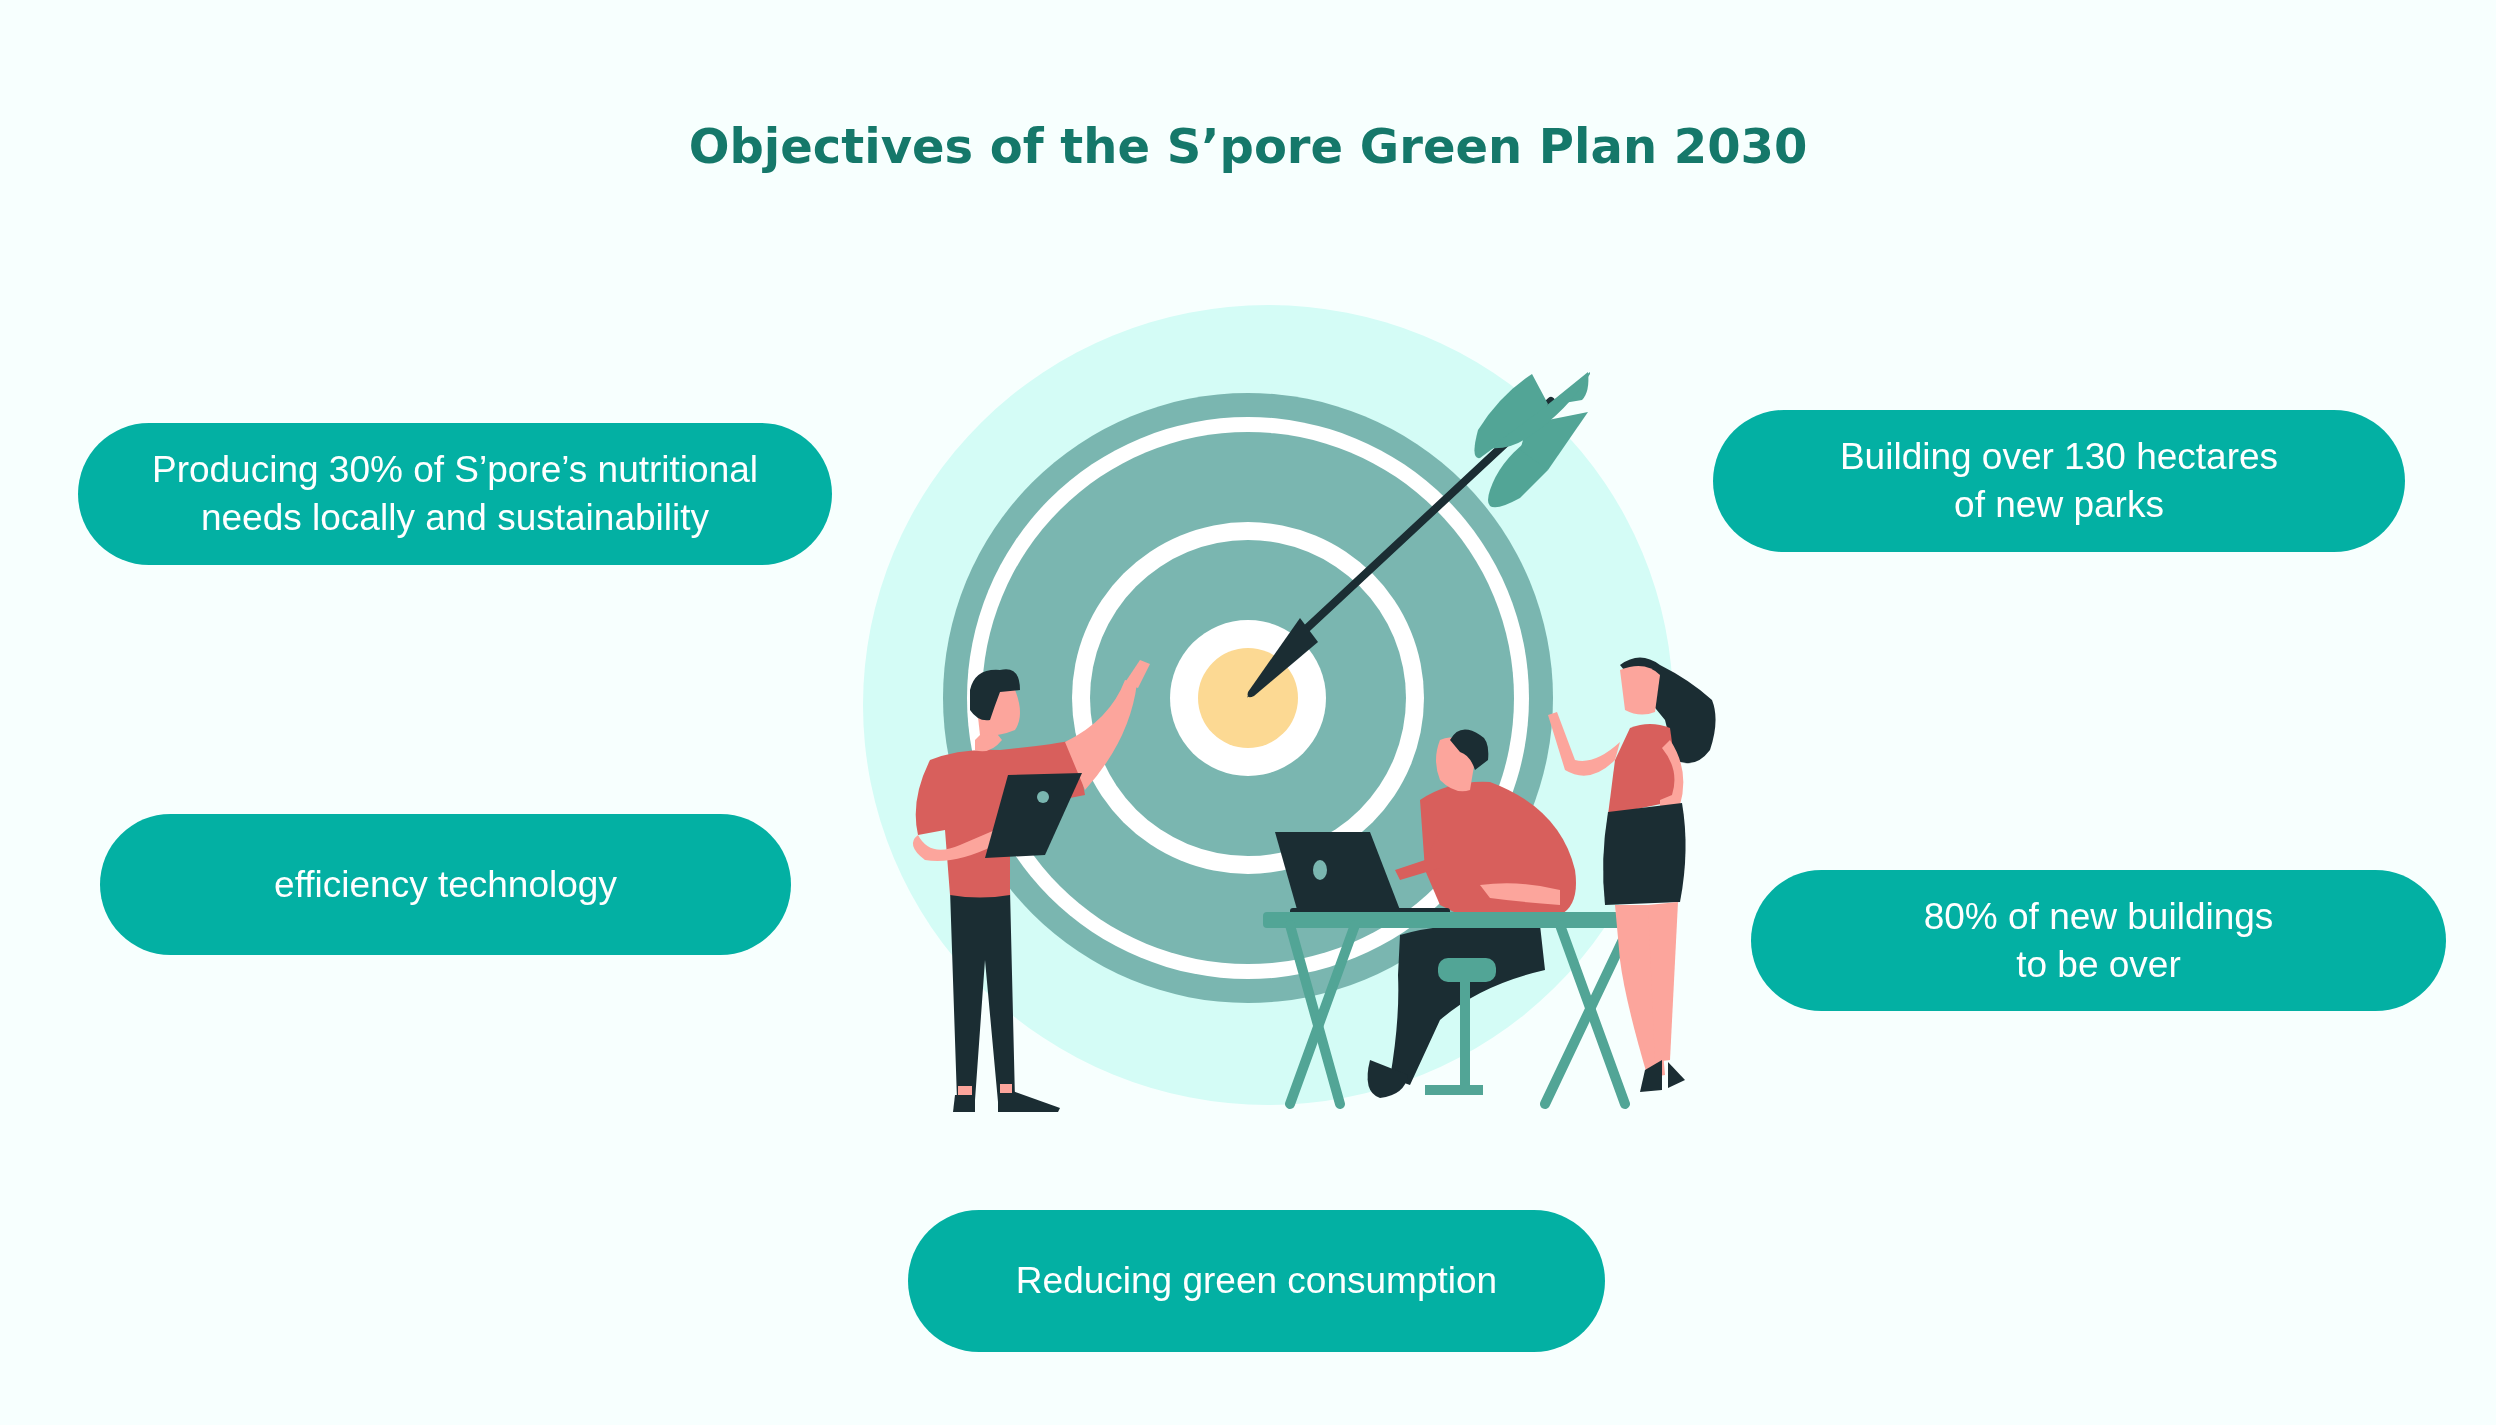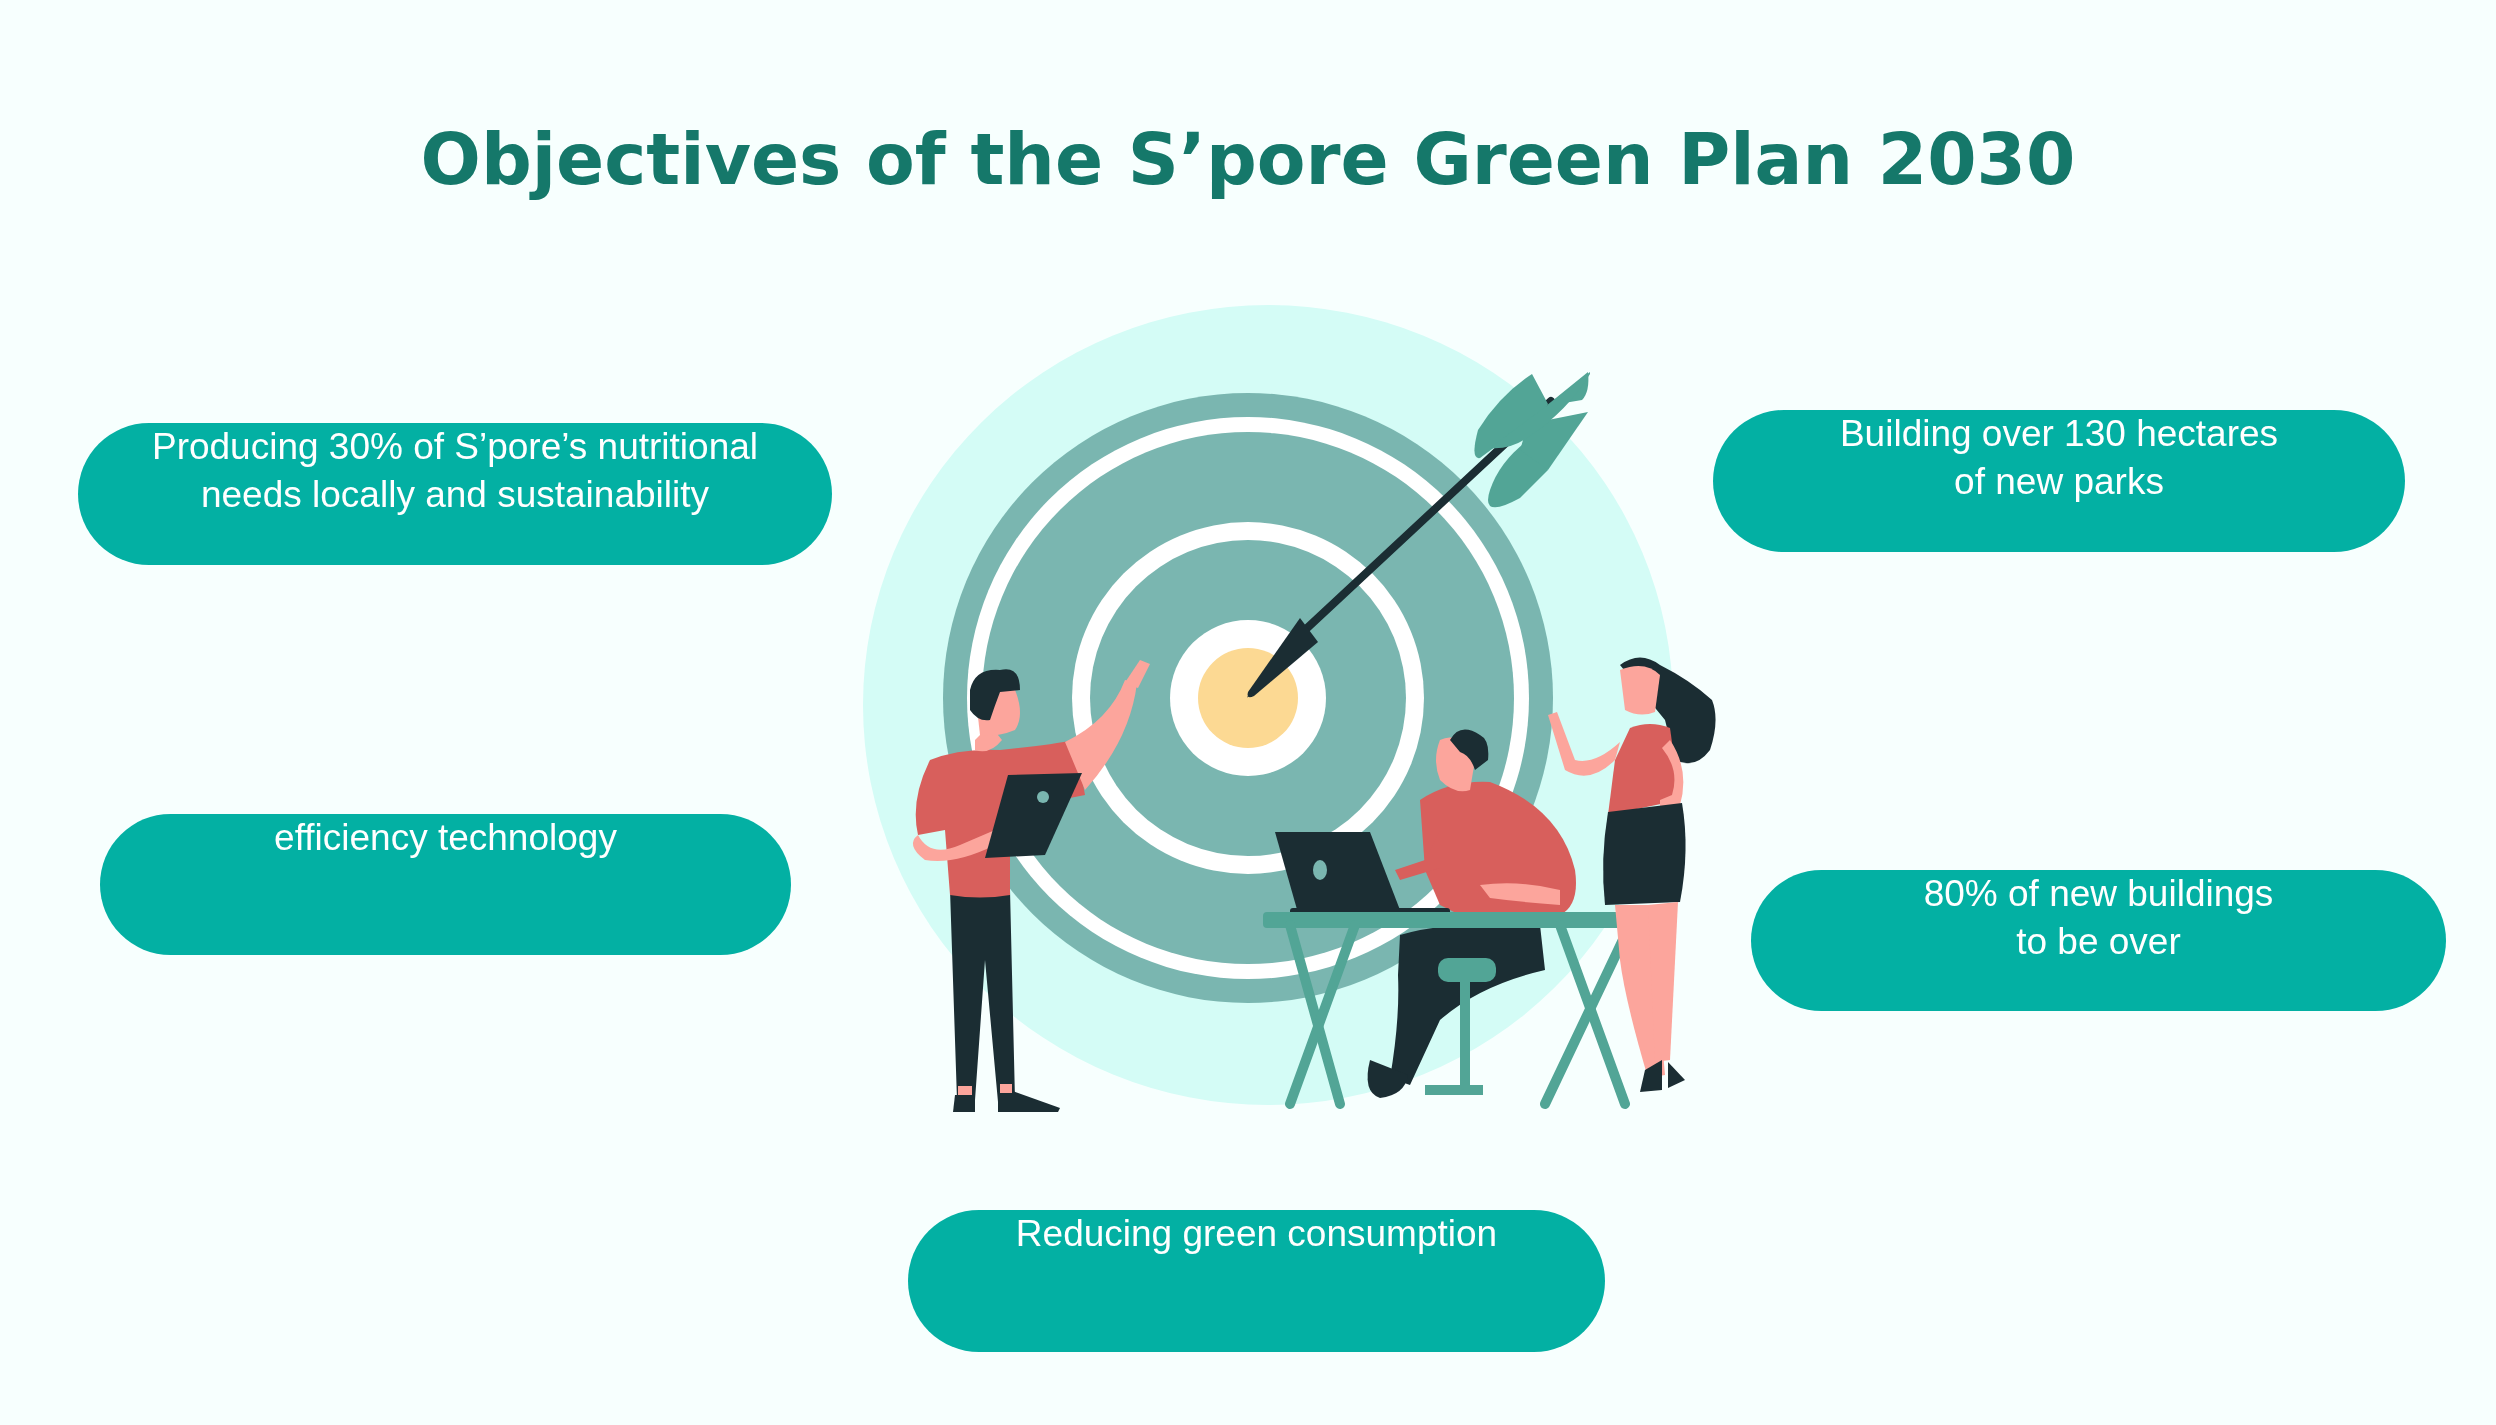--- a/index.html
+++ b/index.html
@@ -6,28 +6,28 @@
   body {
     width: 2496px; height: 1425px;
     background: #f7fffe;
     position: relative; overflow: hidden;
     font-family: "Liberation Sans", "DejaVu Sans", sans-serif;
   }
   .title {
     position: absolute; left: 0; top: 118px; width: 2496px;
     text-align: center;
     font-family: "DejaVu Sans", "Liberation Sans", sans-serif;
-    font-weight: bold; font-size: 71px; color: #15786a;
+    font-weight: bold; font-size: 48px; color: #15786a;
     letter-spacing: 0px;
   }
   .pill {
     position: absolute;
     background: #03b0a3;
     border-radius: 72px;
-    display: flex; justify-content: center;
+    display: flex; align-items: center; justify-content: center;
     text-align: center;
     color: #ffffff;
     font-family: "Liberation Sans", "DejaVu Sans", sans-serif;
     font-size: 37px; line-height: 48px;
     box-sizing: border-box; padding: 0 40px;
   }
   .pill span { display: block; }
   .illustration { position: absolute; left: 0; top: 0; }
 </style>
 </head>

